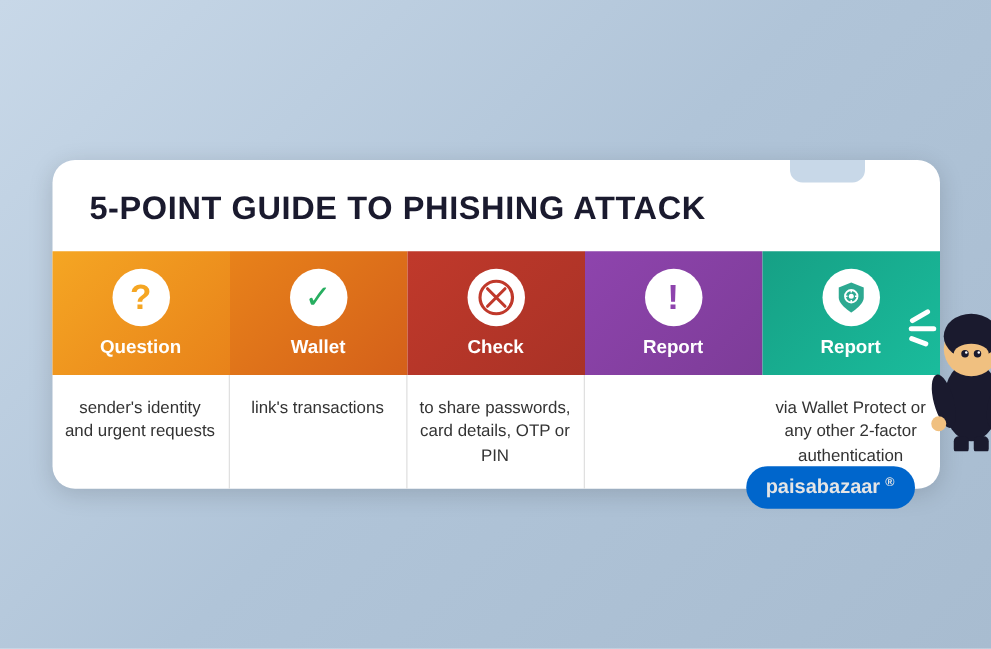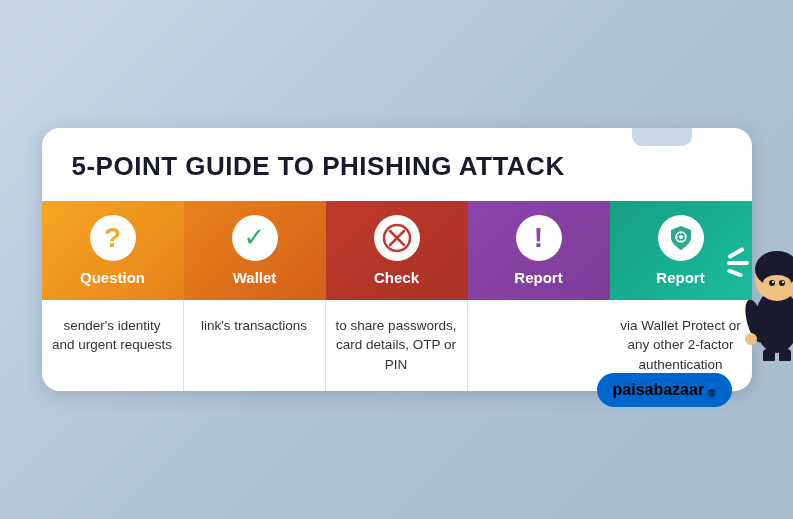--- a/index.html
+++ b/index.html
@@ -155,27 +155,27 @@
       width: 80px;
       height: 140px;
     }
 
     
     .branding {
       position: absolute;
       bottom: -16px;
       right: 20px;
       background: #0066cc;
-      color: #000000;
+      color: #e5e5e5;
       padding: 8px 16px;
       border-radius: 20px;
       font-size: 16px;
       font-weight: 700;
       display: flex;
-      align-items: flex-end;
+      align-items: flex-start;
       gap: 4px;
     }
 
     .branding span {
       font-weight: 900;
     }
   </style>
 </head>
 <body>
 

